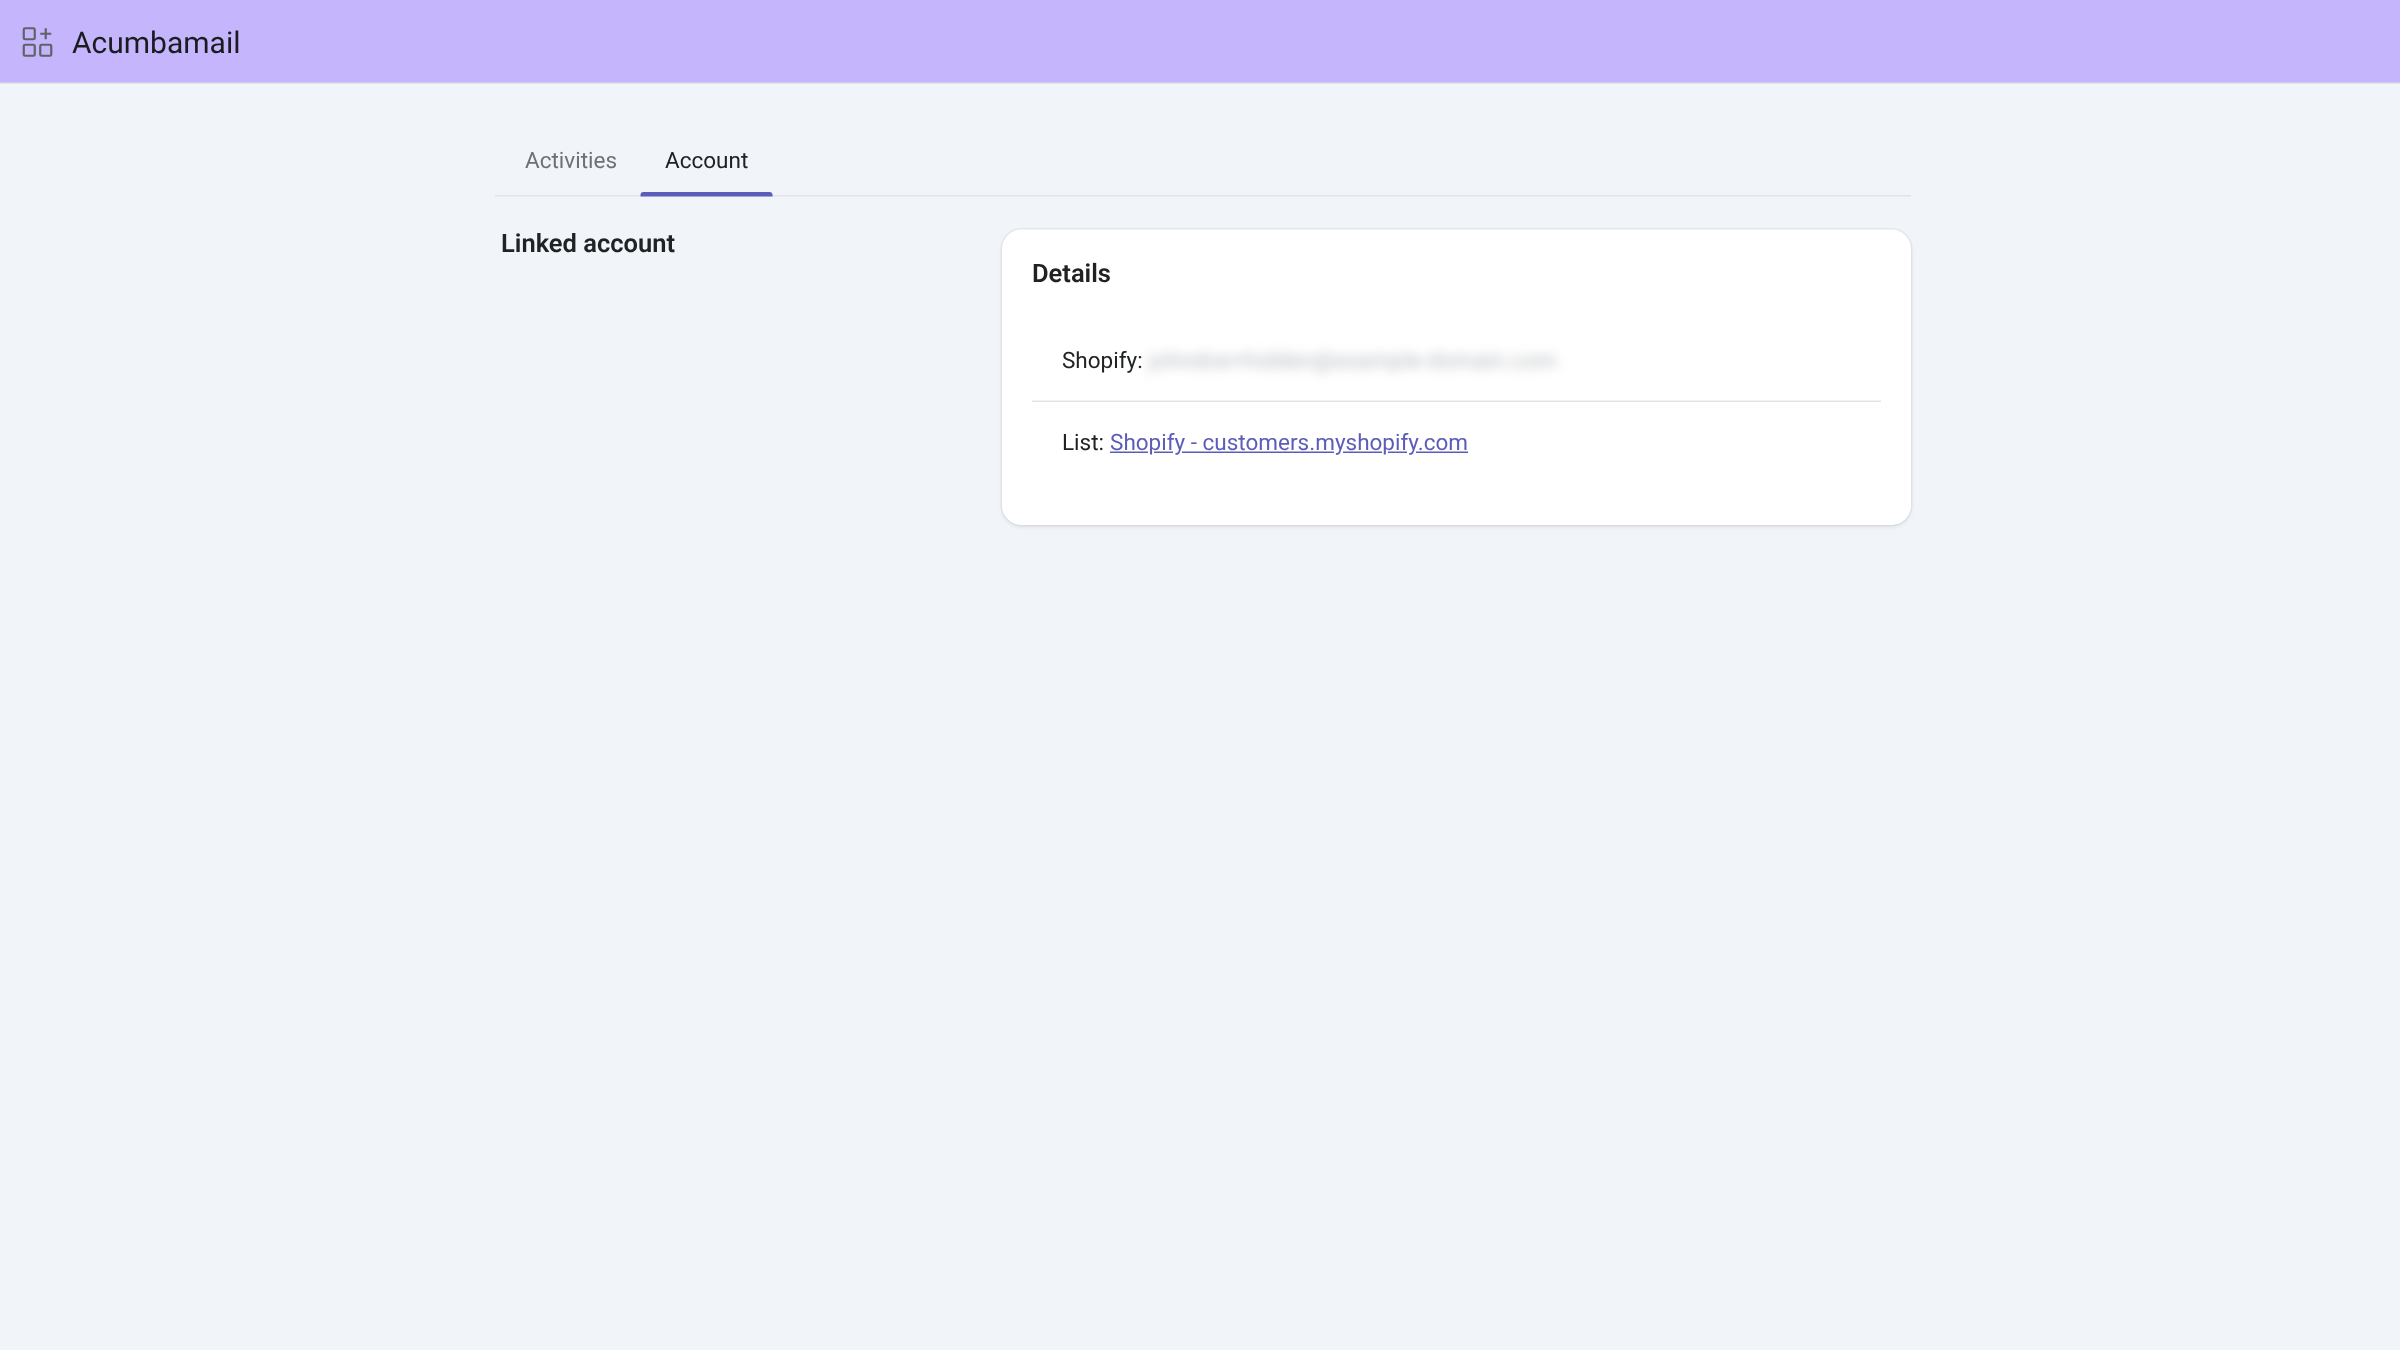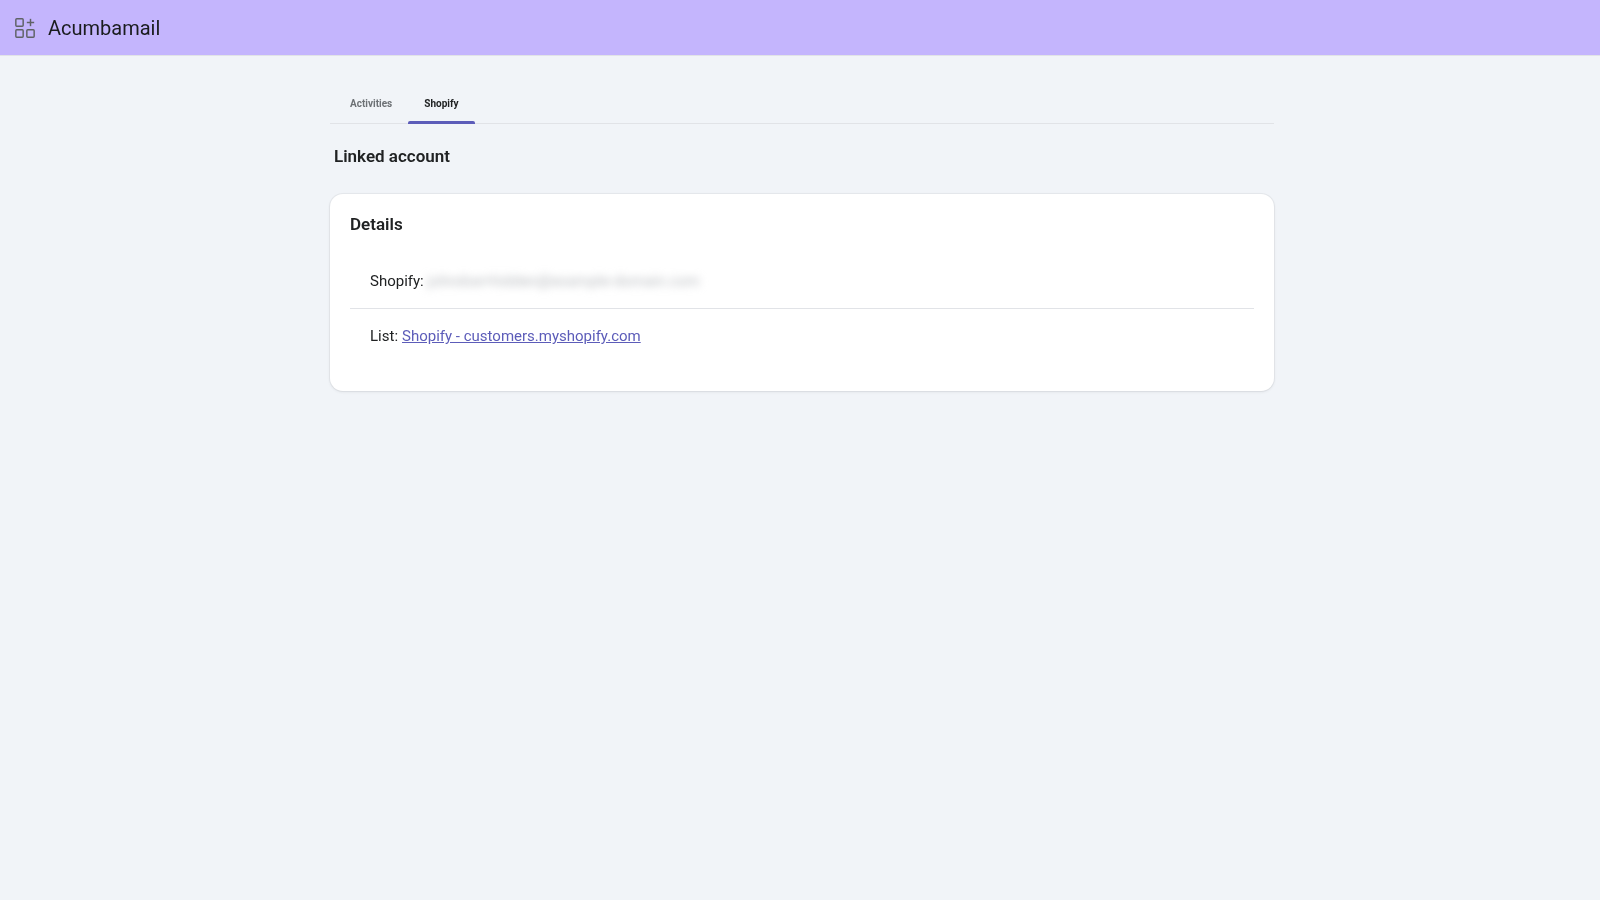--- a/index.html
+++ b/index.html
@@ -40,44 +40,43 @@
       padding-top: 30px;
       padding-left: 4px;
     }
     .tabs {
       display: flex;
       border-bottom: 1px solid #e1e3e7;
       padding-left: 4px;
     }
     .tab {
       padding: 12px 16px 14px 16px;
-      font-size: 10px;
+      font-size: 15px;
       color: #6d7175;
       cursor: pointer;
       position: relative;
-      font-weight: 700;
+      font-weight: 400;
     }
     .tab.active {
       color: #202223;
     }
     .tab.active::after {
       content: '';
       position: absolute;
       bottom: -1px;
       left: 0;
       right: 0;
       height: 3px;
       background-color: #5c5cb9;
       border-radius: 2px 2px 0 0;
     }
     .main-row {
       display: flex;
       margin-top: 22px;
-      gap: 12px;
-      flex-direction: column;
+      gap: 44px;
     }
     .left-col {
       width: 294px;
       flex-shrink: 0;
       padding-left: 4px;
     }
     .left-title {
       font-size: 17px;
       font-weight: 600;
       color: #202223;
@@ -145,21 +144,21 @@
       <line x1="14" y1="6" x2="22" y2="6"></line>
     </svg>
   </span>
   <span class="header-title">Acumbamail</span>
 </div>
 
 <div class="content-wrapper">
 
   <div class="tabs">
     <div class="tab">Activities</div>
-    <div class="tab active">Shopify</div>
+    <div class="tab active">Account</div>
   </div>
 
   <div class="main-row">
 
     <div class="left-col">
       <div class="left-title">Linked account</div>
     </div>
 
     <div class="card">
       <div class="card-title">Details</div>

